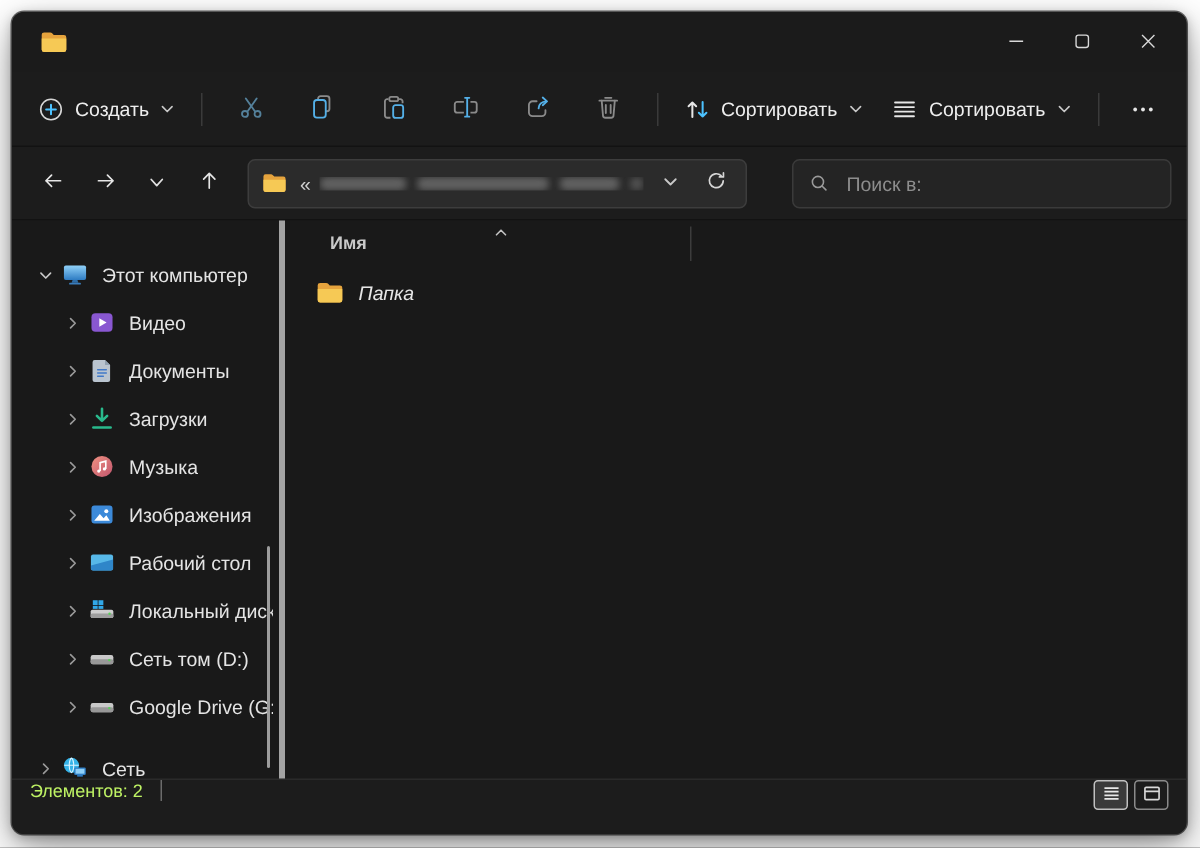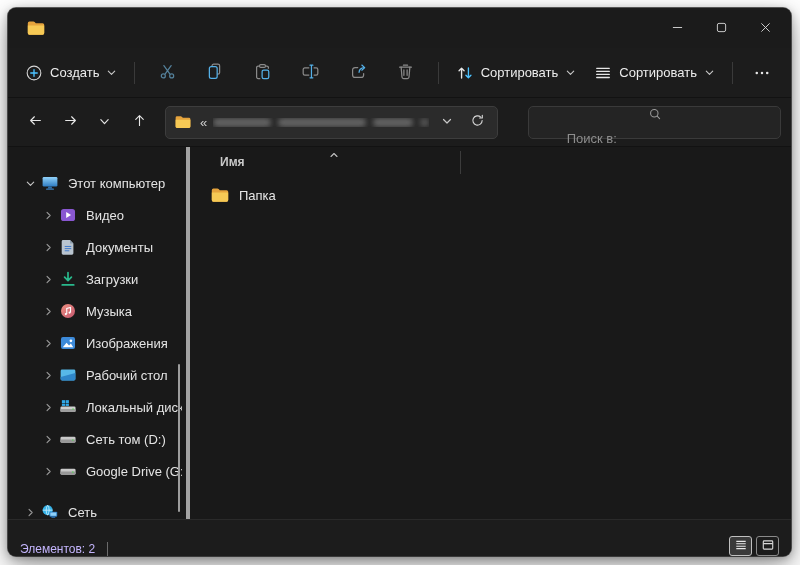--- a/index.html
+++ b/index.html
@@ -33,21 +33,21 @@
   .nav-btn.small svg{width:11px;height:11px;}
   .addressbar{width:345px;height:33px;box-sizing:border-box;margin-left:8px;background:#2b2b2b;
     border:1px solid #3d3d3d;border-radius:5px;display:flex;align-items:center;padding:0 8px;gap:6px;}
   .addr-prefix{color:#cfcfcf;font-size:13px;margin-left:2px;}
   .addr-path{flex:1;display:flex;align-items:center;gap:7px;overflow:hidden;}
   .blur-blob{height:9px;border-radius:5px;background:#8f8f8f;opacity:.55;filter:blur(2.6px);flex:0 0 auto;}
   .addr-btn{width:24px;height:24px;display:flex;align-items:center;justify-content:center;border-radius:4px;flex:0 0 auto;}
   .addr-btn svg{width:12px;height:12px;}
   .addr-btn.refresh svg{width:15px;height:15px;}
   .searchbox{width:262px;height:33px;box-sizing:border-box;margin-left:30px;background:#242424;
-    border:1px solid #3a3a3a;border-radius:5px;display:flex;align-items:center;padding:0 10px;gap:9px;flex-direction:column;}
+    border:1px solid #3a3a3a;border-radius:5px;display:flex;align-items:center;padding:0 10px;gap:9px;}
   .searchbox input{flex:1;background:transparent;border:none;outline:none;color:#cfcfcf;
     font-family:"Liberation Sans",sans-serif;font-size:13px;}
   .searchbox input::placeholder{color:#8d8d8d;opacity:1;}
   .searchbox .ic{width:14px;height:14px;display:inline-flex;}
   .searchbox .ic svg{width:100%;height:100%;}
   
   .main{flex:1;min-height:0;display:flex;background:#191919;}
   .sidebar{width:182px;flex:0 0 auto;position:relative;padding-top:20px;box-sizing:border-box;border-right:4px solid #a3a3a3;}
   .tree-item{height:32px;display:flex;align-items:center;margin:0 4px;border-radius:4px;}
   .tree-item.lv0{padding-left:10px;}
@@ -59,27 +59,27 @@
   .tree-ic svg{width:100%;height:100%;}
   .tree-lbl{margin-left:9px;color:#e4e4e4;font-size:13px;white-space:nowrap;overflow:hidden;}
   .scrollthumb{position:absolute;right:6px;top:217px;width:2.5px;height:148px;background:#9d9d9d;border-radius:2px;}
   .content{flex:1;position:relative;}
   .col-header{height:30px;position:relative;font-weight:bold;}
   .col-name{position:absolute;left:30px;top:8px;font-size:12px;color:#c9c9c9;}
   .col-sort{position:absolute;left:138px;top:2px;width:12px;height:12px;}
   .col-sort svg{width:100%;height:100%;}
   .col-sep{position:absolute;left:270px;top:4px;width:1px;height:23px;background:#3c3c3c;}
   .file-row{display:flex;align-items:center;height:30px;margin:3px 6px 0 6px;padding-left:14px;gap:9px;
-    width:250px;border-radius:4px;box-sizing:border-box;}
+    width:250px;border-radius:4px;box-sizing:border-box;font-style:italic;}
   .file-ic{width:20px;height:20px;display:inline-flex;flex:0 0 auto;}
   .file-ic svg{width:100%;height:100%;}
   .file-lbl{color:#e6e6e6;font-size:13px;}
   
   .statusbar{height:36px;flex:0 0 auto;background:#1c1c1c;border-top:1px solid #2a2a2a;
-    display:flex;align-items:flex-end;padding:0 12px;font-size:12px;color:#c4b5fd;}
+    display:flex;align-items:flex-start;padding:0 12px;font-size:12px;color:#bef264;}
   .sb-sep{width:1px;height:14px;background:#6b6b6b;margin-left:12px;}
   .sb-views{margin-left:auto;display:flex;gap:4px;}
   .sb-viewbtn{width:23px;height:20px;box-sizing:border-box;border:1px solid #8a8a8a;border-radius:3px;
     display:flex;align-items:center;justify-content:center;background:transparent;}
   .sb-viewbtn.selected{border-color:#c0c0c0;background:#3a3a3a;}
   .sb-viewbtn svg{width:14px;height:12px;}
 </style>
 </head>
 <body>
 

